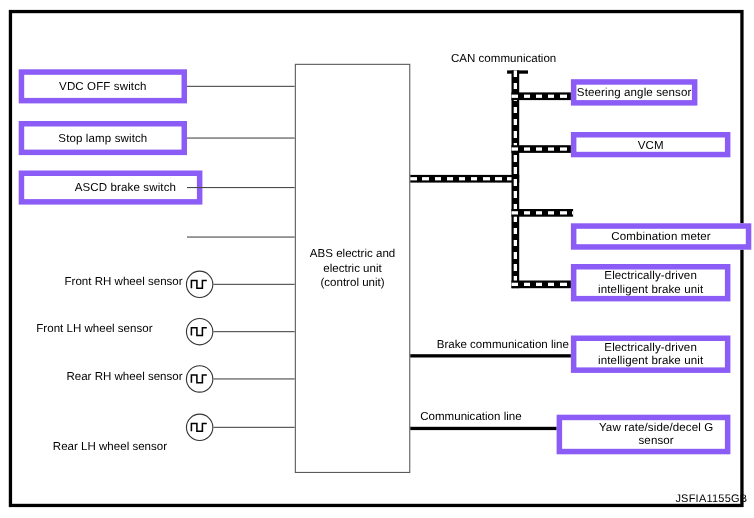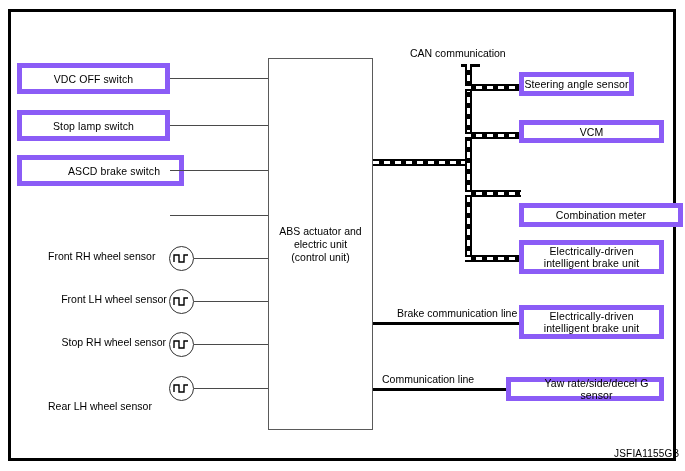--- a/index.html
+++ b/index.html
@@ -147,54 +147,54 @@
   </div>
   <div class="wire-h" style="left:170px;top:125px;width:98px;"></div>
 
   <div class="box" style="left:17px;top:155px;width:167px;height:31px;padding-left:27px;">
     <span>ASCD brake switch</span>
   </div>
   <div class="wire-h" style="left:170px;top:170px;width:98px;"></div>
 
   <div class="wire-h" style="left:170px;top:215px;width:98px;"></div>
 
-  <div class="label" style="left:48px;top:250px;width:118px;text-align:left;">Front RH wheel sensor</div>
+  <div class="label" style="left:48px;top:250px;width:118px;text-align:right;">Front RH wheel sensor</div>
   <div class="sensor-icon" style="left:169px;top:246px;">
     <svg width="23" height="23" viewBox="0 0 23 23">
       <polyline points="4,15 4,8 9,8 9,15 14,15 14,8 18,8" fill="none" stroke="#000000" stroke-width="1.4"></polyline>
     </svg>
   </div>
   <div class="wire-h" style="left:194px;top:258px;width:74px;"></div>
 
-  <div class="label" style="left:55px;top:293px;width:118px;text-align:center;">Front LH wheel sensor</div>
+  <div class="label" style="left:33px;top:293px;width:118px;text-align:left;">Front LH wheel sensor</div>
   <div class="sensor-icon" style="left:169px;top:289px;">
     <svg width="23" height="23" viewBox="0 0 23 23">
       <polyline points="4,15 4,8 9,8 9,15 14,15 14,8 18,8" fill="none" stroke="#000000" stroke-width="1.4"></polyline>
     </svg>
   </div>
   <div class="wire-h" style="left:194px;top:301px;width:74px;"></div>
 
-  <div class="label" style="left:48px;top:336px;width:118px;text-align:right;">Stop RH wheel sensor</div>
+  <div class="label" style="left:48px;top:336px;width:118px;text-align:right;">Rear RH wheel sensor</div>
   <div class="sensor-icon" style="left:169px;top:332px;">
     <svg width="23" height="23" viewBox="0 0 23 23">
       <polyline points="4,15 4,8 9,8 9,15 14,15 14,8 18,8" fill="none" stroke="#000000" stroke-width="1.4"></polyline>
     </svg>
   </div>
   <div class="wire-h" style="left:194px;top:344px;width:74px;"></div>
 
   <div class="label" style="left:48px;top:400px;width:118px;">Rear LH wheel sensor</div>
   <div class="sensor-icon" style="left:169px;top:376px;">
     <svg width="23" height="23" viewBox="0 0 23 23">
       <polyline points="4,15 4,8 9,8 9,15 14,15 14,8 18,8" fill="none" stroke="#000000" stroke-width="1.4"></polyline>
     </svg>
   </div>
   <div class="wire-h" style="left:194px;top:388px;width:74px;"></div>
 
   <div class="center-box" style="left:268px;top:58px;width:105px;height:372px;flex-direction:column;">
-    <span>ABS actuator and</span>
+    <span>ABS electric and</span>
     <span>electric unit</span>
     <span>(control unit)</span>
   </div>
 
   <div class="label" style="left:410px;top:47px;">CAN communication</div>
 
   <div class="can-h" style="left:373px;top:159px;width:99px;"></div>
 
   <div class="can-cap" style="left:461px;top:64px;width:19px;"></div>
   <div class="can-v" style="left:465px;top:64px;height:198px;"></div>
@@ -223,19 +223,19 @@
 
   <div class="label" style="left:382px;top:307px;padding-left:15px;">Brake communication line</div>
   <div class="thick-line" style="left:373px;top:322px;width:148px;"></div>
   <div class="box two-line" style="left:519px;top:305px;width:145px;height:34px;flex-direction:column;">
     <span>Electrically-driven</span>
     <span>intelligent brake unit</span>
   </div>
 
   <div class="label" style="left:382px;top:373px;">Communication line</div>
   <div class="thick-line" style="left:373px;top:388px;width:135px;"></div>
-  <div class="box" style="left:506px;top:377px;width:158px;height:24px;padding-left:23px;">
+  <div class="box" style="left:506px;top:377px;width:158px;height:36px;padding-left:23px;">
     <span>Yaw rate/side/decel G sensor</span>
   </div>
 
   <div class="footer-id" style="left:614px;top:448px;">JSFIA1155GB</div>
 
 </div>
 
 </body></html>

